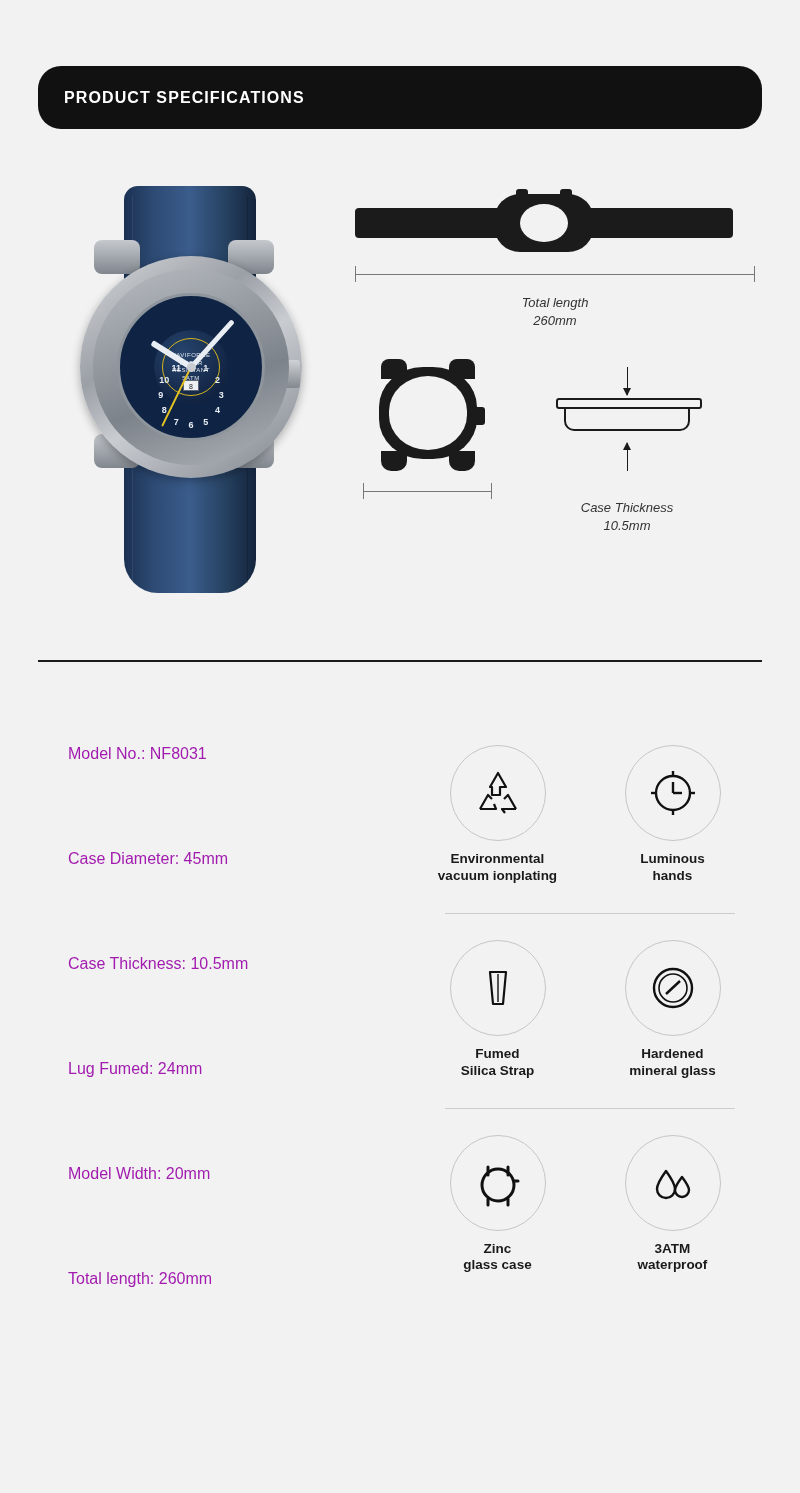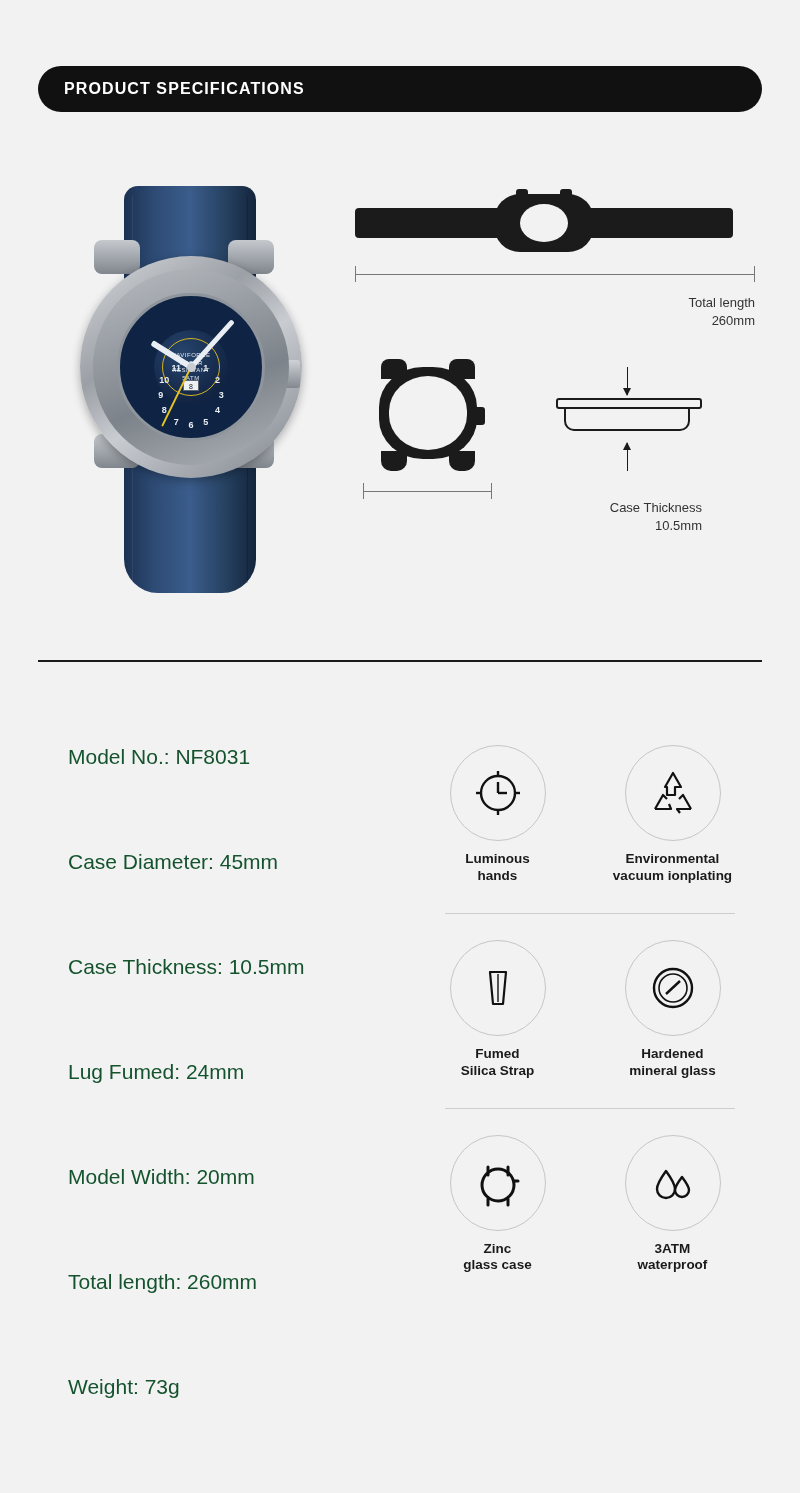--- a/index.html
+++ b/index.html
@@ -13,21 +13,21 @@
     position: relative;
     width: 800px; height: 1493px;
     background: #f2f2f2;
     overflow: hidden;
   }
 
   
   .banner {
     position: absolute;
     left: 38px; top: 66px;
-    width: 724px; height: 46px;
+    width: 724px; height: 63px;
     background: #111111;
     border-radius: 23px;
     display: flex;
     align-items: center;
   }
   .banner-text {
     color: #ffffff;
     font-size: 16px;
     font-weight: bold;
     letter-spacing: 1.1px;
@@ -114,21 +114,21 @@
   }
   .lug { position:absolute; width:46px; height:34px;
         background: linear-gradient(180deg,#c5c9ce,#80868d); border-radius:8px; }
   .lug.tl { left:36px; top:72px; }
   .lug.tr { left:170px; top:72px; }
   .lug.bl { left:36px; top:266px; }
   .lug.br { left:170px; top:266px; }
 
   
   .diagrams { position:absolute; left:355px; top:190px; width:400px; }
-  .dim-caption { text-align:right; font-size:13px; color:#333; line-height:1.35; }
+  .dim-caption { text-align:center; font-size:13px; color:#333; line-height:1.35;font-style:italic; }
 
   .band-wrap { position:relative; width:378px; height:70px; }
   .band-left, .band-right {
     position:absolute; top:18px; height:30px; background:#1b1b1b; border-radius:4px;
   }
   .band-left { left:0; width:150px; }
   .band-right { right:0; width:150px; }
   .band-case {
     position:absolute; left:139px; top:4px; width:100px; height:58px;
     background:#1b1b1b; border-radius:26px;
@@ -194,21 +194,21 @@
     border-left:4.5px solid transparent; border-right:4.5px solid transparent;
     border-bottom:8px solid #1b1b1b;
   }
 
   
   .divider { position:absolute; left:38px; top:660px; width:724px; height:2px; background:#1b1b1b; }
 
   
   .spec-list { position:absolute; left:68px; top:745px; width:330px; }
   .spec-item {
-    font-size:21px; color:#14532d; height:105px; display:flex; align-items:flex-start;
+    font-size:16px; color:#a21caf; height:105px; display:flex; align-items:flex-start;
     white-space:nowrap;
   }
 
   
   .features { position:absolute; left:410px; top:745px; width:350px; }
   .feat-row { display:flex; }
   .feat-cell { width:175px; display:flex; flex-direction:column; align-items:center; }
   .feat-circle {
     width:96px; height:96px; border-radius:50%; border:1px solid #c6c6c6;
     display:flex; align-items:center; justify-content:center; background:transparent;
@@ -327,59 +327,58 @@
 
   <div class="divider"></div>
 
   <div class="spec-list">
     <div class="spec-item">Model No.: NF8031</div>
     <div class="spec-item">Case Diameter: 45mm</div>
     <div class="spec-item">Case Thickness: 10.5mm</div>
     <div class="spec-item">Lug Fumed: 24mm</div>
     <div class="spec-item">Model Width: 20mm</div>
     <div class="spec-item">Total length: 260mm</div>
-    <div class="spec-item">Weight: 73g</div>
   </div>
 
   <div class="features">
 
     <div class="feat-block">
       <div class="feat-row">
+        <div class="feat-cell">
+          <div class="feat-circle">
+            <svg width="56" height="56" viewBox="0 0 56 56">
+              <path d="M28 8 L36 22 L30 22 L30 30 L22 30 L22 22 L20 22 Z" fill="none" stroke="#111" stroke-width="2.2" stroke-linejoin="round"></path>
+              <path d="M10 44 L18 30 L22 34" fill="none" stroke="#111" stroke-width="2.2" stroke-linejoin="round"></path>
+              <path d="M10 44 L26 44 L24 39" fill="none" stroke="#111" stroke-width="2.2" stroke-linejoin="round"></path>
+              <path d="M46 44 L38 30 L34 34" fill="none" stroke="#111" stroke-width="2.2" stroke-linejoin="round"></path>
+              <path d="M46 44 L32 44 L35 48" fill="none" stroke="#111" stroke-width="2.2" stroke-linejoin="round"></path>
+            </svg>
+          </div>
+          <div class="feat-label">
+            <div>Environmental</div>
+            <div>vacuum ionplating</div>
+          </div>
+        </div>
         <div class="feat-cell">
           <div class="feat-circle">
             <svg width="58" height="58" viewBox="0 0 58 58">
               <circle cx="29" cy="29" r="17" fill="none" stroke="#111" stroke-width="2.4"></circle>
               <line x1="29" y1="29" x2="29" y2="18" stroke="#111" stroke-width="2.4"></line>
               <line x1="29" y1="29" x2="38" y2="29" stroke="#111" stroke-width="2.4"></line>
               <line x1="29" y1="7" x2="29" y2="13" stroke="#111" stroke-width="2.4"></line>
               <line x1="29" y1="45" x2="29" y2="51" stroke="#111" stroke-width="2.4"></line>
               <line x1="7" y1="29" x2="13" y2="29" stroke="#111" stroke-width="2.4"></line>
               <line x1="45" y1="29" x2="51" y2="29" stroke="#111" stroke-width="2.4"></line>
             </svg>
           </div>
           <div class="feat-label">
             <div>Luminous</div>
             <div>hands</div>
           </div>
         </div>
-        <div class="feat-cell">
-          <div class="feat-circle">
-            <svg width="56" height="56" viewBox="0 0 56 56">
-              <path d="M28 8 L36 22 L30 22 L30 30 L22 30 L22 22 L20 22 Z" fill="none" stroke="#111" stroke-width="2.2" stroke-linejoin="round"></path>
-              <path d="M10 44 L18 30 L22 34" fill="none" stroke="#111" stroke-width="2.2" stroke-linejoin="round"></path>
-              <path d="M10 44 L26 44 L24 39" fill="none" stroke="#111" stroke-width="2.2" stroke-linejoin="round"></path>
-              <path d="M46 44 L38 30 L34 34" fill="none" stroke="#111" stroke-width="2.2" stroke-linejoin="round"></path>
-              <path d="M46 44 L32 44 L35 48" fill="none" stroke="#111" stroke-width="2.2" stroke-linejoin="round"></path>
-            </svg>
-          </div>
-          <div class="feat-label">
-            <div>Environmental</div>
-            <div>vacuum ionplating</div>
-          </div>
-        </div>
       </div>
     </div>
 
     <div class="feat-sep"></div>
 
     <div class="feat-block">
       <div class="feat-row">
         <div class="feat-cell">
           <div class="feat-circle">
             <svg width="56" height="56" viewBox="0 0 56 56">

